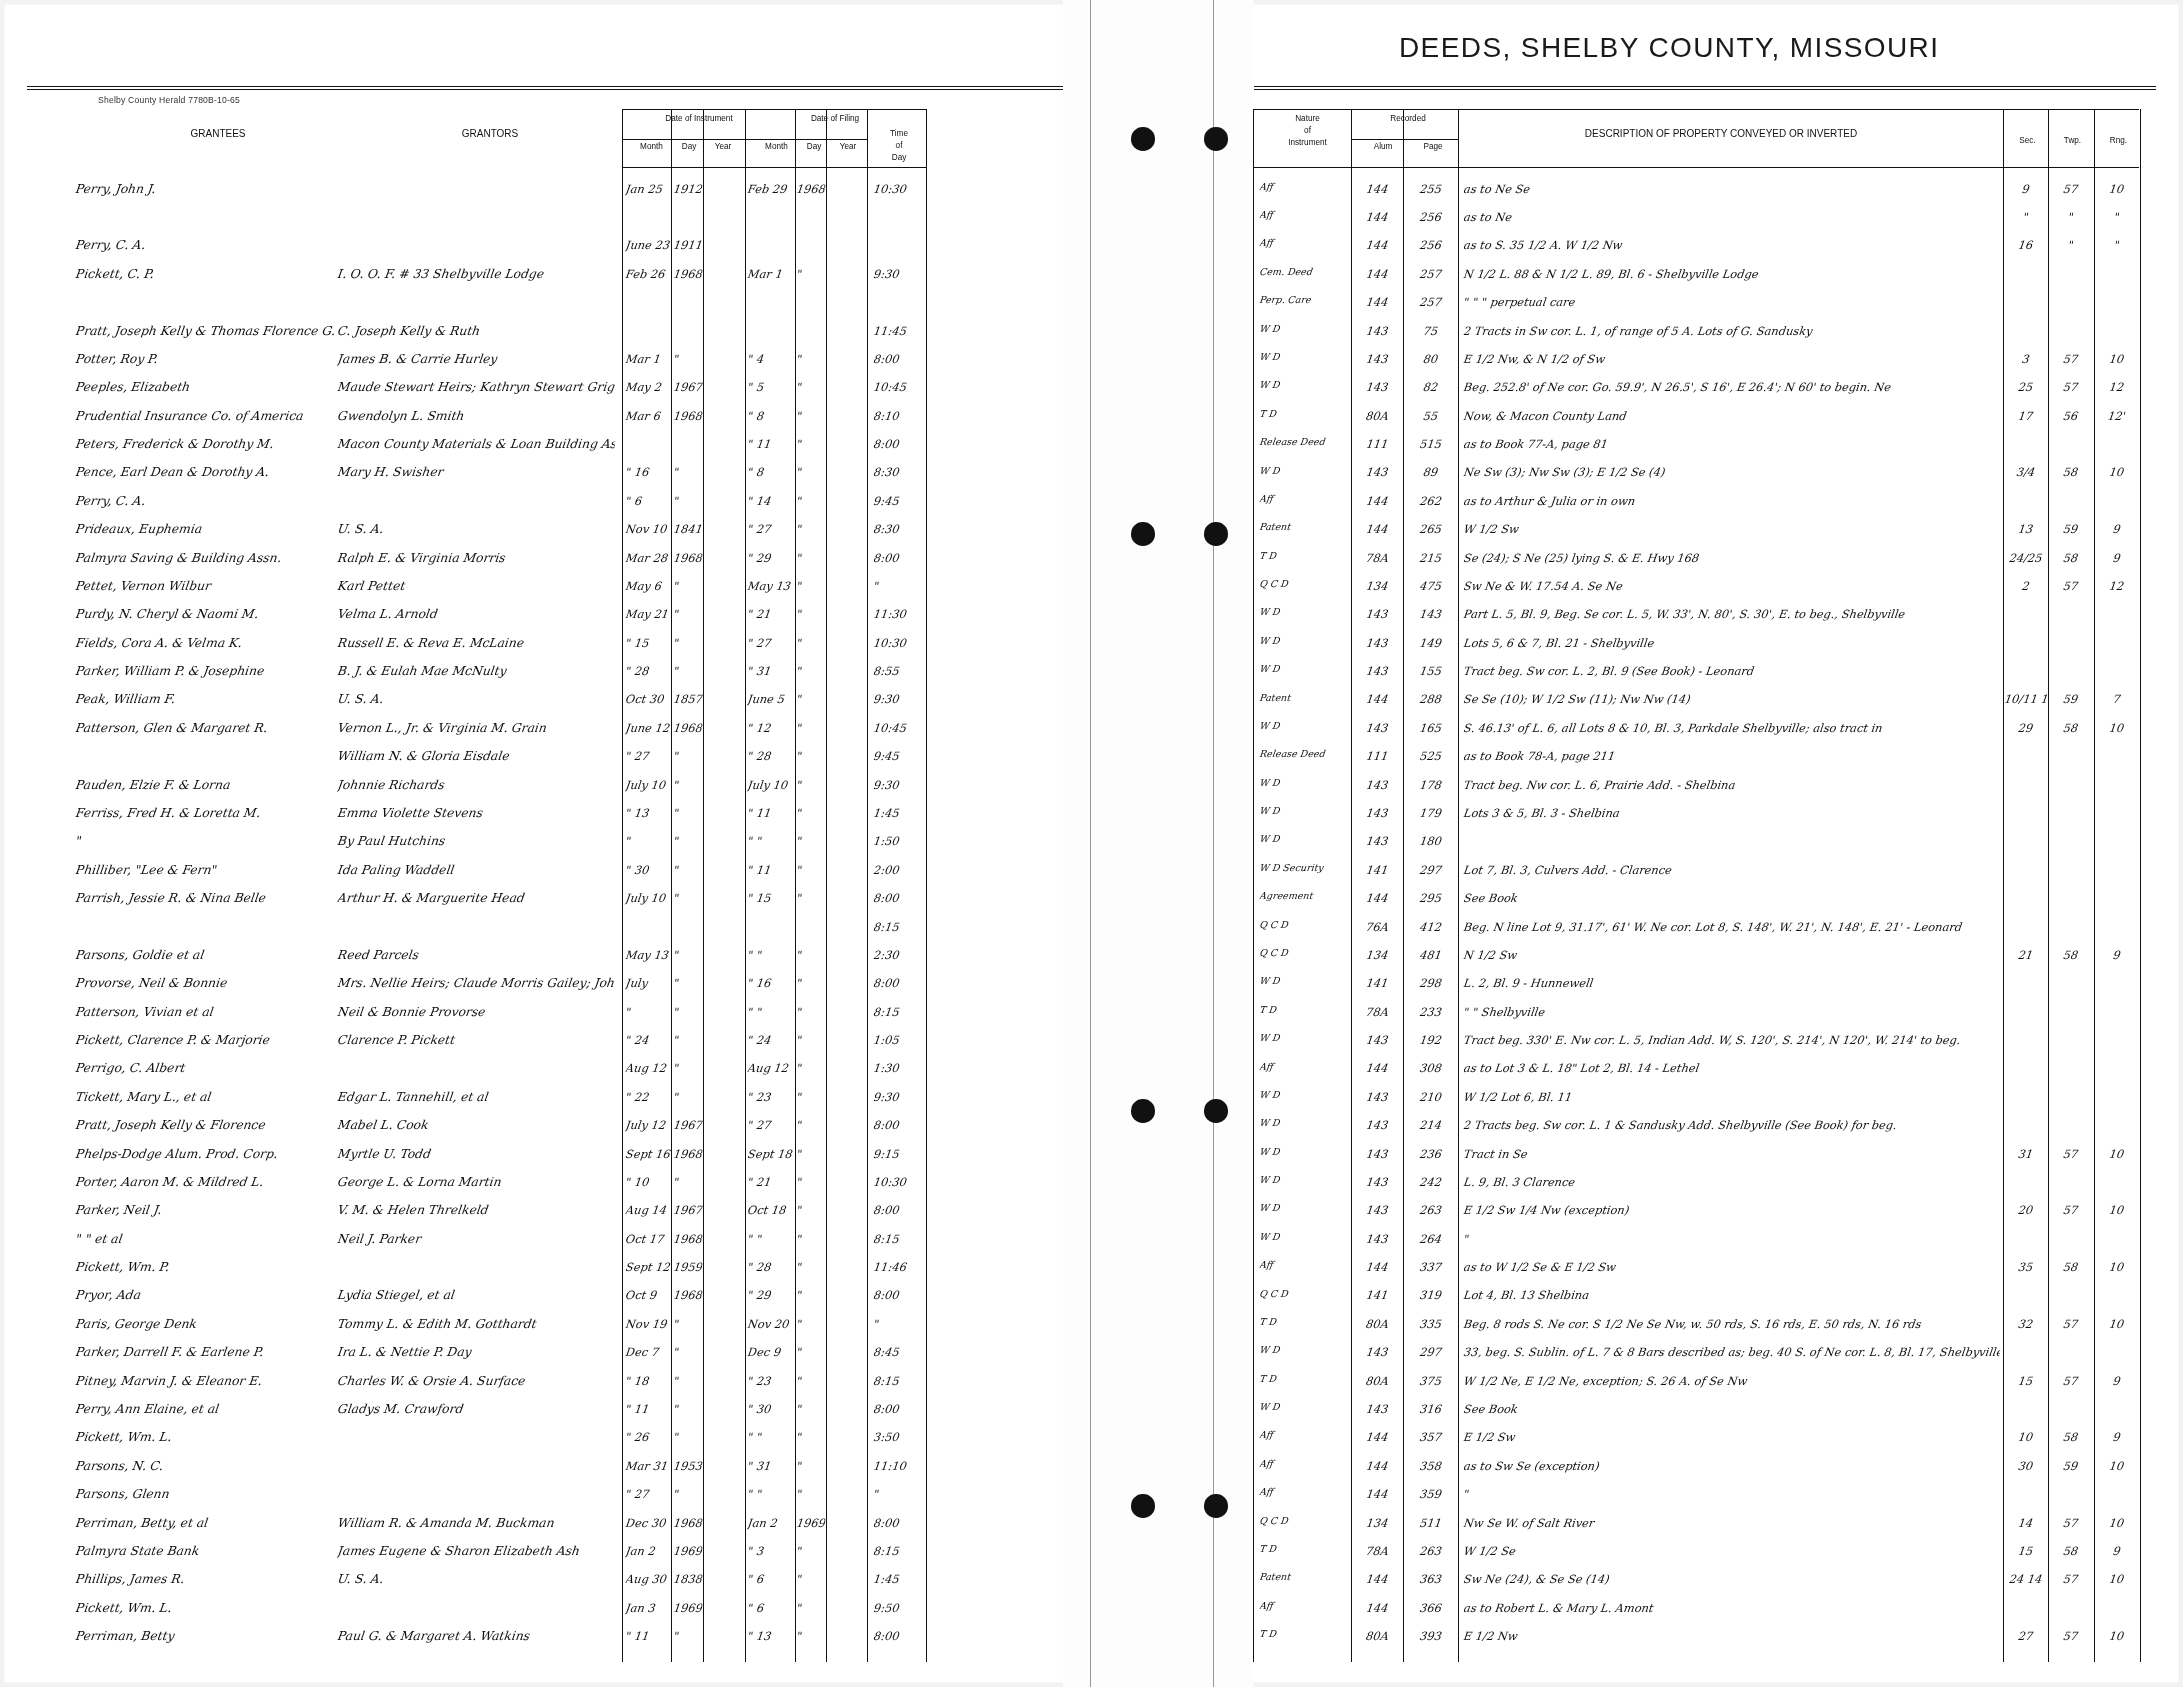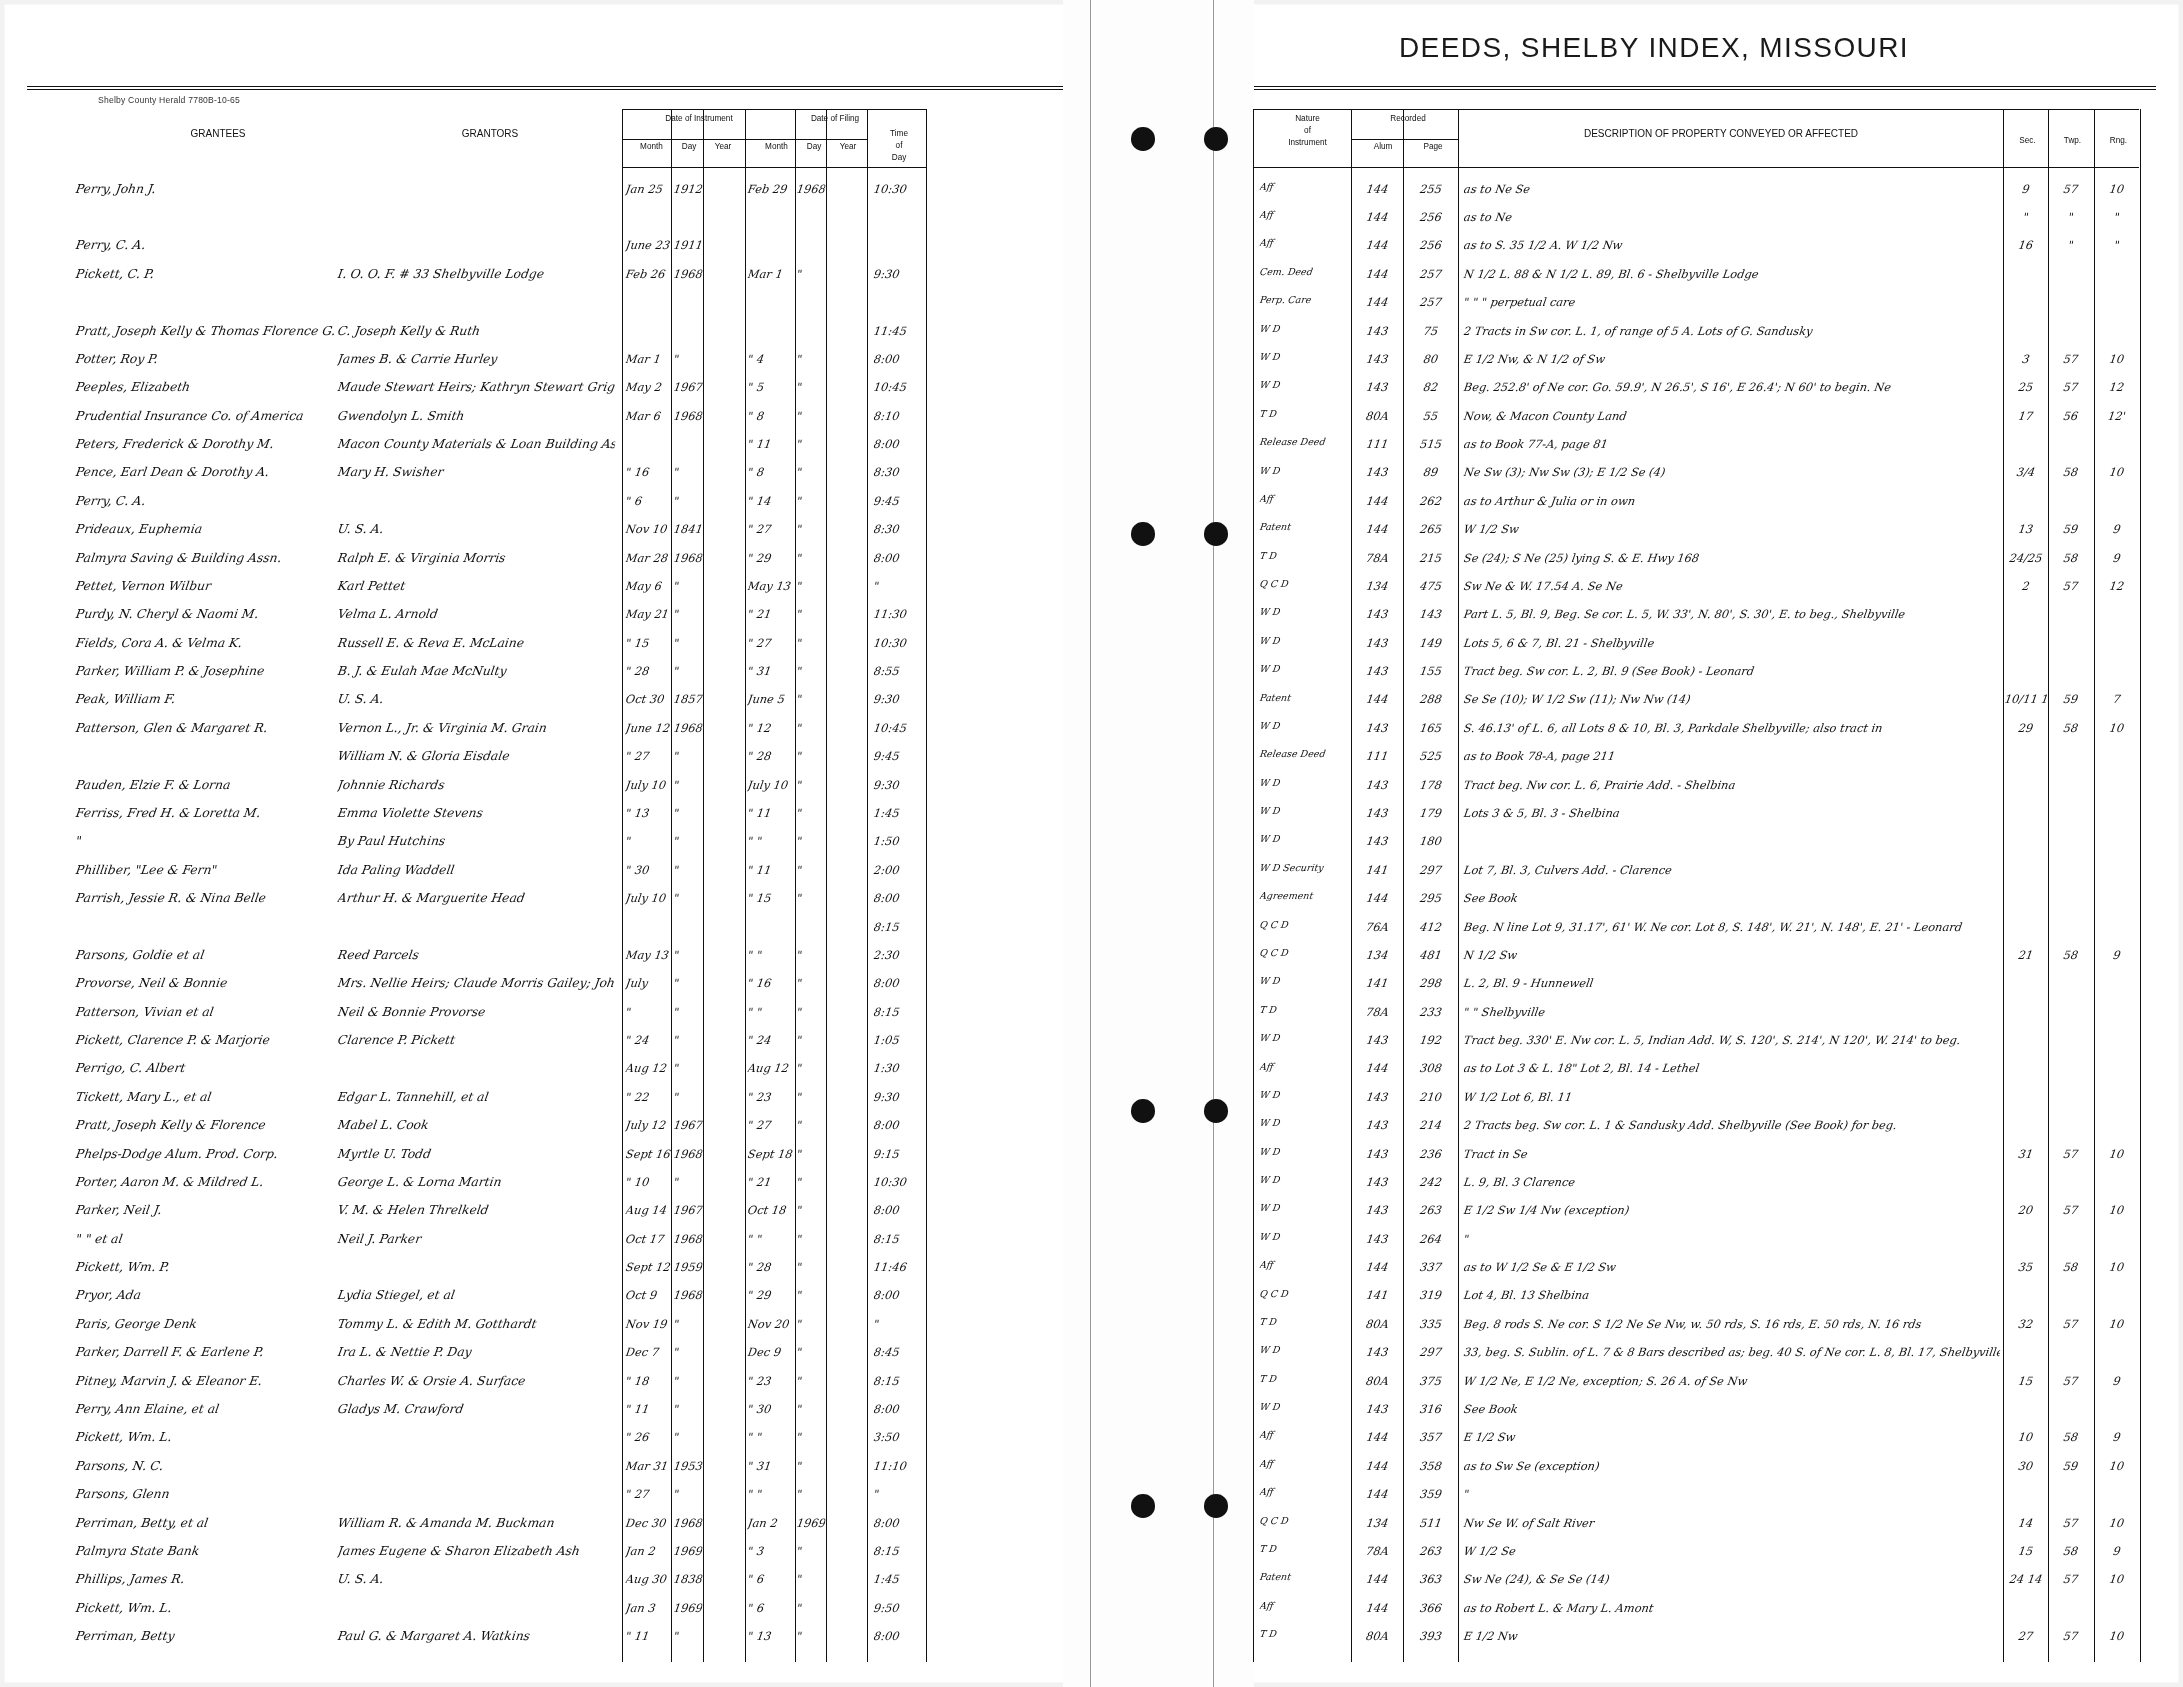--- a/index.html
+++ b/index.html
@@ -65,21 +65,21 @@
   .hw.s{font-size:11.4px;}
   .hw.m{font-size:12.3px;}
   .hw.t{font-size:9.5px;}
 </style>
 </head>
 <body>
 
 <div class="page">
   <div class="scan-edge"></div>
 
-  <div class="hdr hdr-right">DEEDS, SHELBY INDEX, MISSOURI</div>
+  <div class="hdr hdr-right">DEEDS, SHELBY COUNTY, MISSOURI</div>
   <div class="hdr-rule"></div>
   <div class="hdr-rule2"></div>
   <div class="imprint">Shelby County Herald 7780B-10-65</div>
 
   <div class="gutter">
     <div class="gline" style="left:27px;"></div>
     <div class="gline" style="left:150px;"></div>
     <div class="punch" style="left:68px;top:127px;"></div>
     <div class="punch" style="left:141px;top:127px;"></div>
     <div class="punch" style="left:68px;top:522px;"></div>
@@ -128,21 +128,21 @@
   <div class="colhdr small" style="left:872px;top:129px;width:54px;">Time</div>
   <div class="colhdr small" style="left:872px;top:141px;width:54px;">of</div>
   <div class="colhdr small" style="left:872px;top:153px;width:54px;">Day</div>
 
   <div class="colhdr small" style="left:1262px;top:114px;width:91px;">Nature</div>
   <div class="colhdr small" style="left:1262px;top:126px;width:91px;">of</div>
   <div class="colhdr small" style="left:1262px;top:138px;width:91px;">Instrument</div>
   <div class="colhdr small" style="left:1358px;top:114px;width:100px;">Recorded</div>
   <div class="colhdr small" style="left:1358px;top:142px;width:50px;">Alum</div>
   <div class="colhdr small" style="left:1408px;top:142px;width:50px;">Page</div>
-  <div class="colhdr" style="left:1471px;top:128px;width:500px;">DESCRIPTION OF PROPERTY CONVEYED OR AFFECTED</div>
+  <div class="colhdr" style="left:1471px;top:128px;width:500px;">DESCRIPTION OF PROPERTY CONVEYED OR INVERTED</div>
   <div class="colhdr small" style="left:2007px;top:136px;width:41px;">Sec.</div>
   <div class="colhdr small" style="left:2052px;top:136px;width:41px;">Twp.</div>
   <div class="colhdr small" style="left:2098px;top:136px;width:41px;">Rng.</div>
 
   <div id="entries">
       <div class="hw m" style="left: 76px; top: 182px; width: 263px; white-space: nowrap; overflow: hidden;">Perry,  John  J.</div>
       <div class="hw s" style="left: 626px; top: 182px; width: 45px; white-space: nowrap; overflow: hidden;">Jan  25</div>
       <div class="hw s" style="left: 674px; top: 182px; width: 28px; white-space: nowrap; overflow: hidden;">1912</div>
       <div class="hw s" style="left: 748px; top: 182px; width: 45px; white-space: nowrap; overflow: hidden;">Feb  29</div>
       <div class="hw s" style="left: 797px; top: 182px; width: 28px; white-space: nowrap; overflow: hidden;">1968</div>

